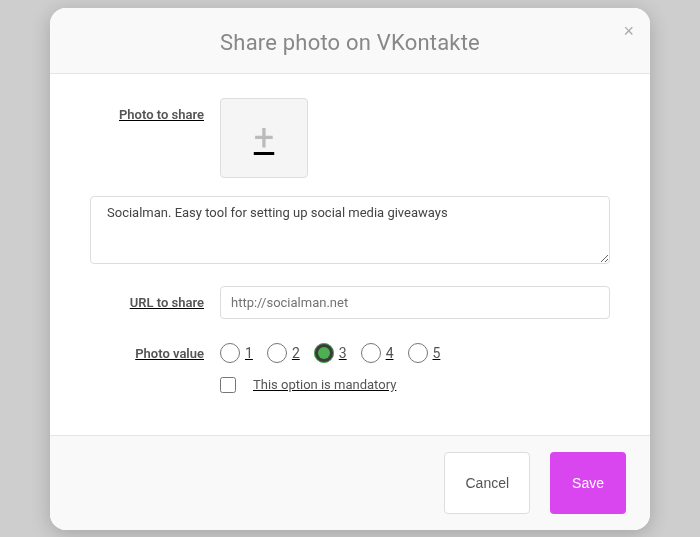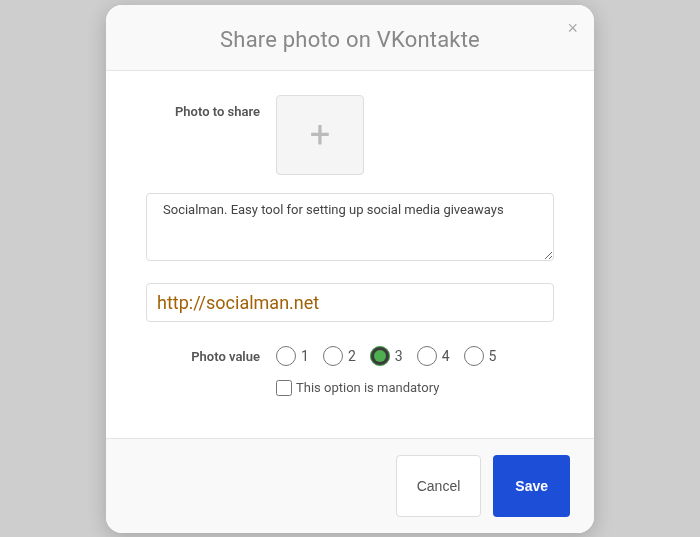--- a/index.html
+++ b/index.html
@@ -19,21 +19,21 @@
       height: 537px;
       display: flex;
       align-items: center;
       justify-content: center;
       background: rgba(180,180,180,0.4);
     }
 
     .modal {
       background: #fff;
       border-radius: 16px;
-      width: 488px;
+      width: 600px;
       box-shadow: 0 4px 20px rgba(0,0,0,0.2);
       overflow: hidden;
       position: relative;
     }
 
     .modal-header {
       background: #f9f9f9;
       border-bottom: 1px solid #e5e5e5;
       padding: 22px 40px 18px 40px;
       text-align: center;
@@ -61,20 +61,21 @@
 
     .modal-body {
       padding: 24px 40px 24px 40px;
       background: #fff;
     }
 
     .form-row {
       display: flex;
       align-items: flex-start;
       margin-bottom: 18px;
+      text-decoration: underline;
     }
 
     .form-label {
       width: 130px;
       min-width: 130px;
       text-align: right;
       padding-right: 16px;
       padding-top: 8px;
       font-size: 13px;
       font-weight: 600;
@@ -119,22 +120,22 @@
       outline: none;
       font-family: inherit;
     }
 
     
     input.form-input {
       width: 100%;
       border: 1px solid #ddd;
       border-radius: 4px;
       padding: 8px 10px;
-      font-size: 18px;
-      color: #a16207;
+      font-size: 13px;
+      color: #737373;
       outline: none;
       font-family: inherit;
     }
 
     
     .radio-group {
       display: flex;
       align-items: center;
       gap: 14px;
       padding-top: 6px;
@@ -156,21 +157,21 @@
 
     .radio-label {
       font-size: 14px;
       color: #555;
     }
 
     
     .checkbox-row {
       display: flex;
       align-items: center;
-      gap: 4px;
+      gap: 17px;
       margin-top: 4px;
     }
 
     .checkbox-row input[type="checkbox"] {
       width: 16px;
       height: 16px;
       cursor: pointer;
     }
 
     .checkbox-label {
@@ -178,42 +179,42 @@
       color: #555;
     }
 
     
     .modal-footer {
       background: #f9f9f9;
       border-top: 1px solid #e5e5e5;
       padding: 16px 24px;
       display: flex;
       justify-content: flex-end;
-      gap: 12px;
+      gap: 20px;
     }
 
     .btn-cancel {
       background: #fff;
       border: 1px solid #ddd;
       border-radius: 4px;
       padding: 8px 20px;
       font-size: 14px;
       color: #555;
       cursor: pointer;
     }
 
     .btn-save {
-      background: #1d4ed8;
+      background: #d946ef;
       border: none;
       border-radius: 4px;
       padding: 23px 22px;
       font-size: 14px;
       color: #fff;
       cursor: pointer;
-      font-weight: 700;
+      font-weight: 400;
     }
   </style>
 </head>
 <body>
 
 <div class="modal-overlay">
   <div class="modal">
 
     <div class="modal-header">
       <h2 class="modal-title">Share photo on VKontakte</h2>
@@ -231,20 +232,21 @@
         </div>
       </div>
 
       <div class="form-row">
         <div class="form-control-wrap">
           <textarea class="form-textarea" style="">Socialman. Easy tool for setting up social media giveaways</textarea>
         </div>
       </div>
 
       <div class="form-row">
+        <label class="form-label">URL to share</label>
         <div class="form-control-wrap">
           <input type="text" class="form-input" value="http://socialman.net" style="">
         </div>
       </div>
 
       <div class="form-row">
         <label class="form-label">Photo value</label>
         <div class="form-control-wrap">
           <div class="radio-group">
             <label class="radio-item">

